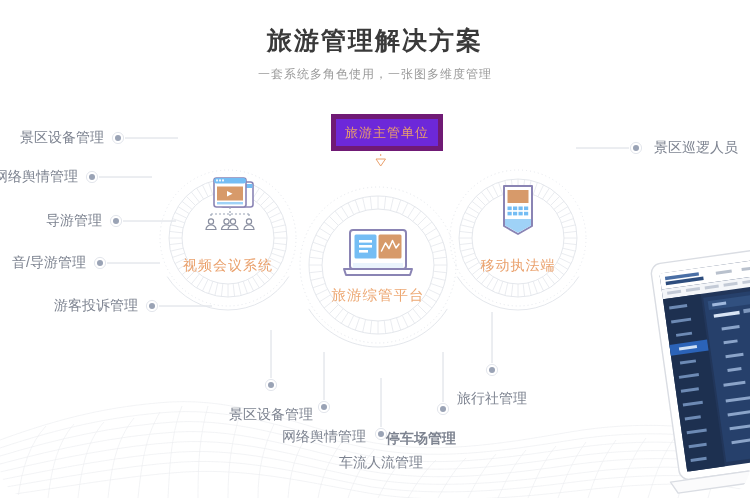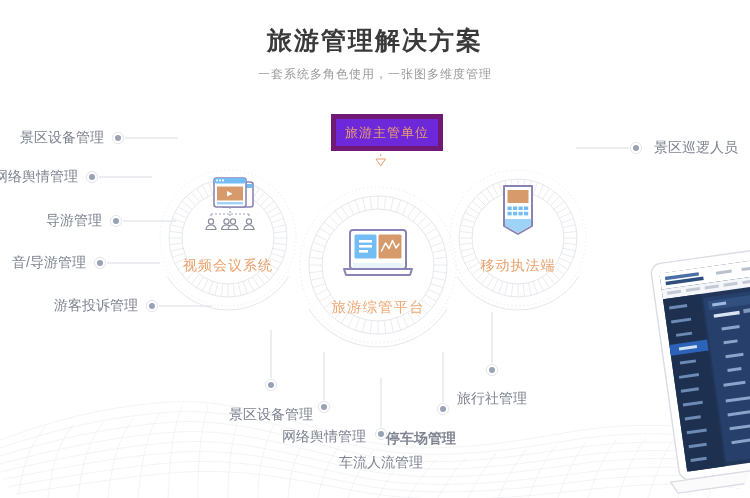--- a/index.html
+++ b/index.html
@@ -34,21 +34,21 @@
   }
   .nlabel.r{transform:translate(-100%,-50%);}
   .nlabel.l{transform:translate(0,-50%);}
   .nlabel.c{transform:translate(-50%,0);}
 
   
   .caption{
     position:absolute;transform:translate(-50%,-50%);
     font-size:14px;color:#eaa06b;white-space:nowrap;letter-spacing:1px;
   }
-  .caption.big{font-size:14.5px;color:#eda873;margin-top:12px;}
+  .caption.big{font-size:14.5px;color:#eda873;}
 
   
   .authbox{
     position:absolute;left:331px;top:114px;width:102px;height:27px;
     border:5px solid #701a75;background:#6d28d9;
     display:flex;align-items:center;justify-content:center;
     font-size:13px;color:#eaa06b;letter-spacing:1px;
     box-shadow:0 0 0 3px #ffffff;
   }
   .authbox .corner{position:absolute;width:7px;height:7px;border:0 solid #c9ced8;}

